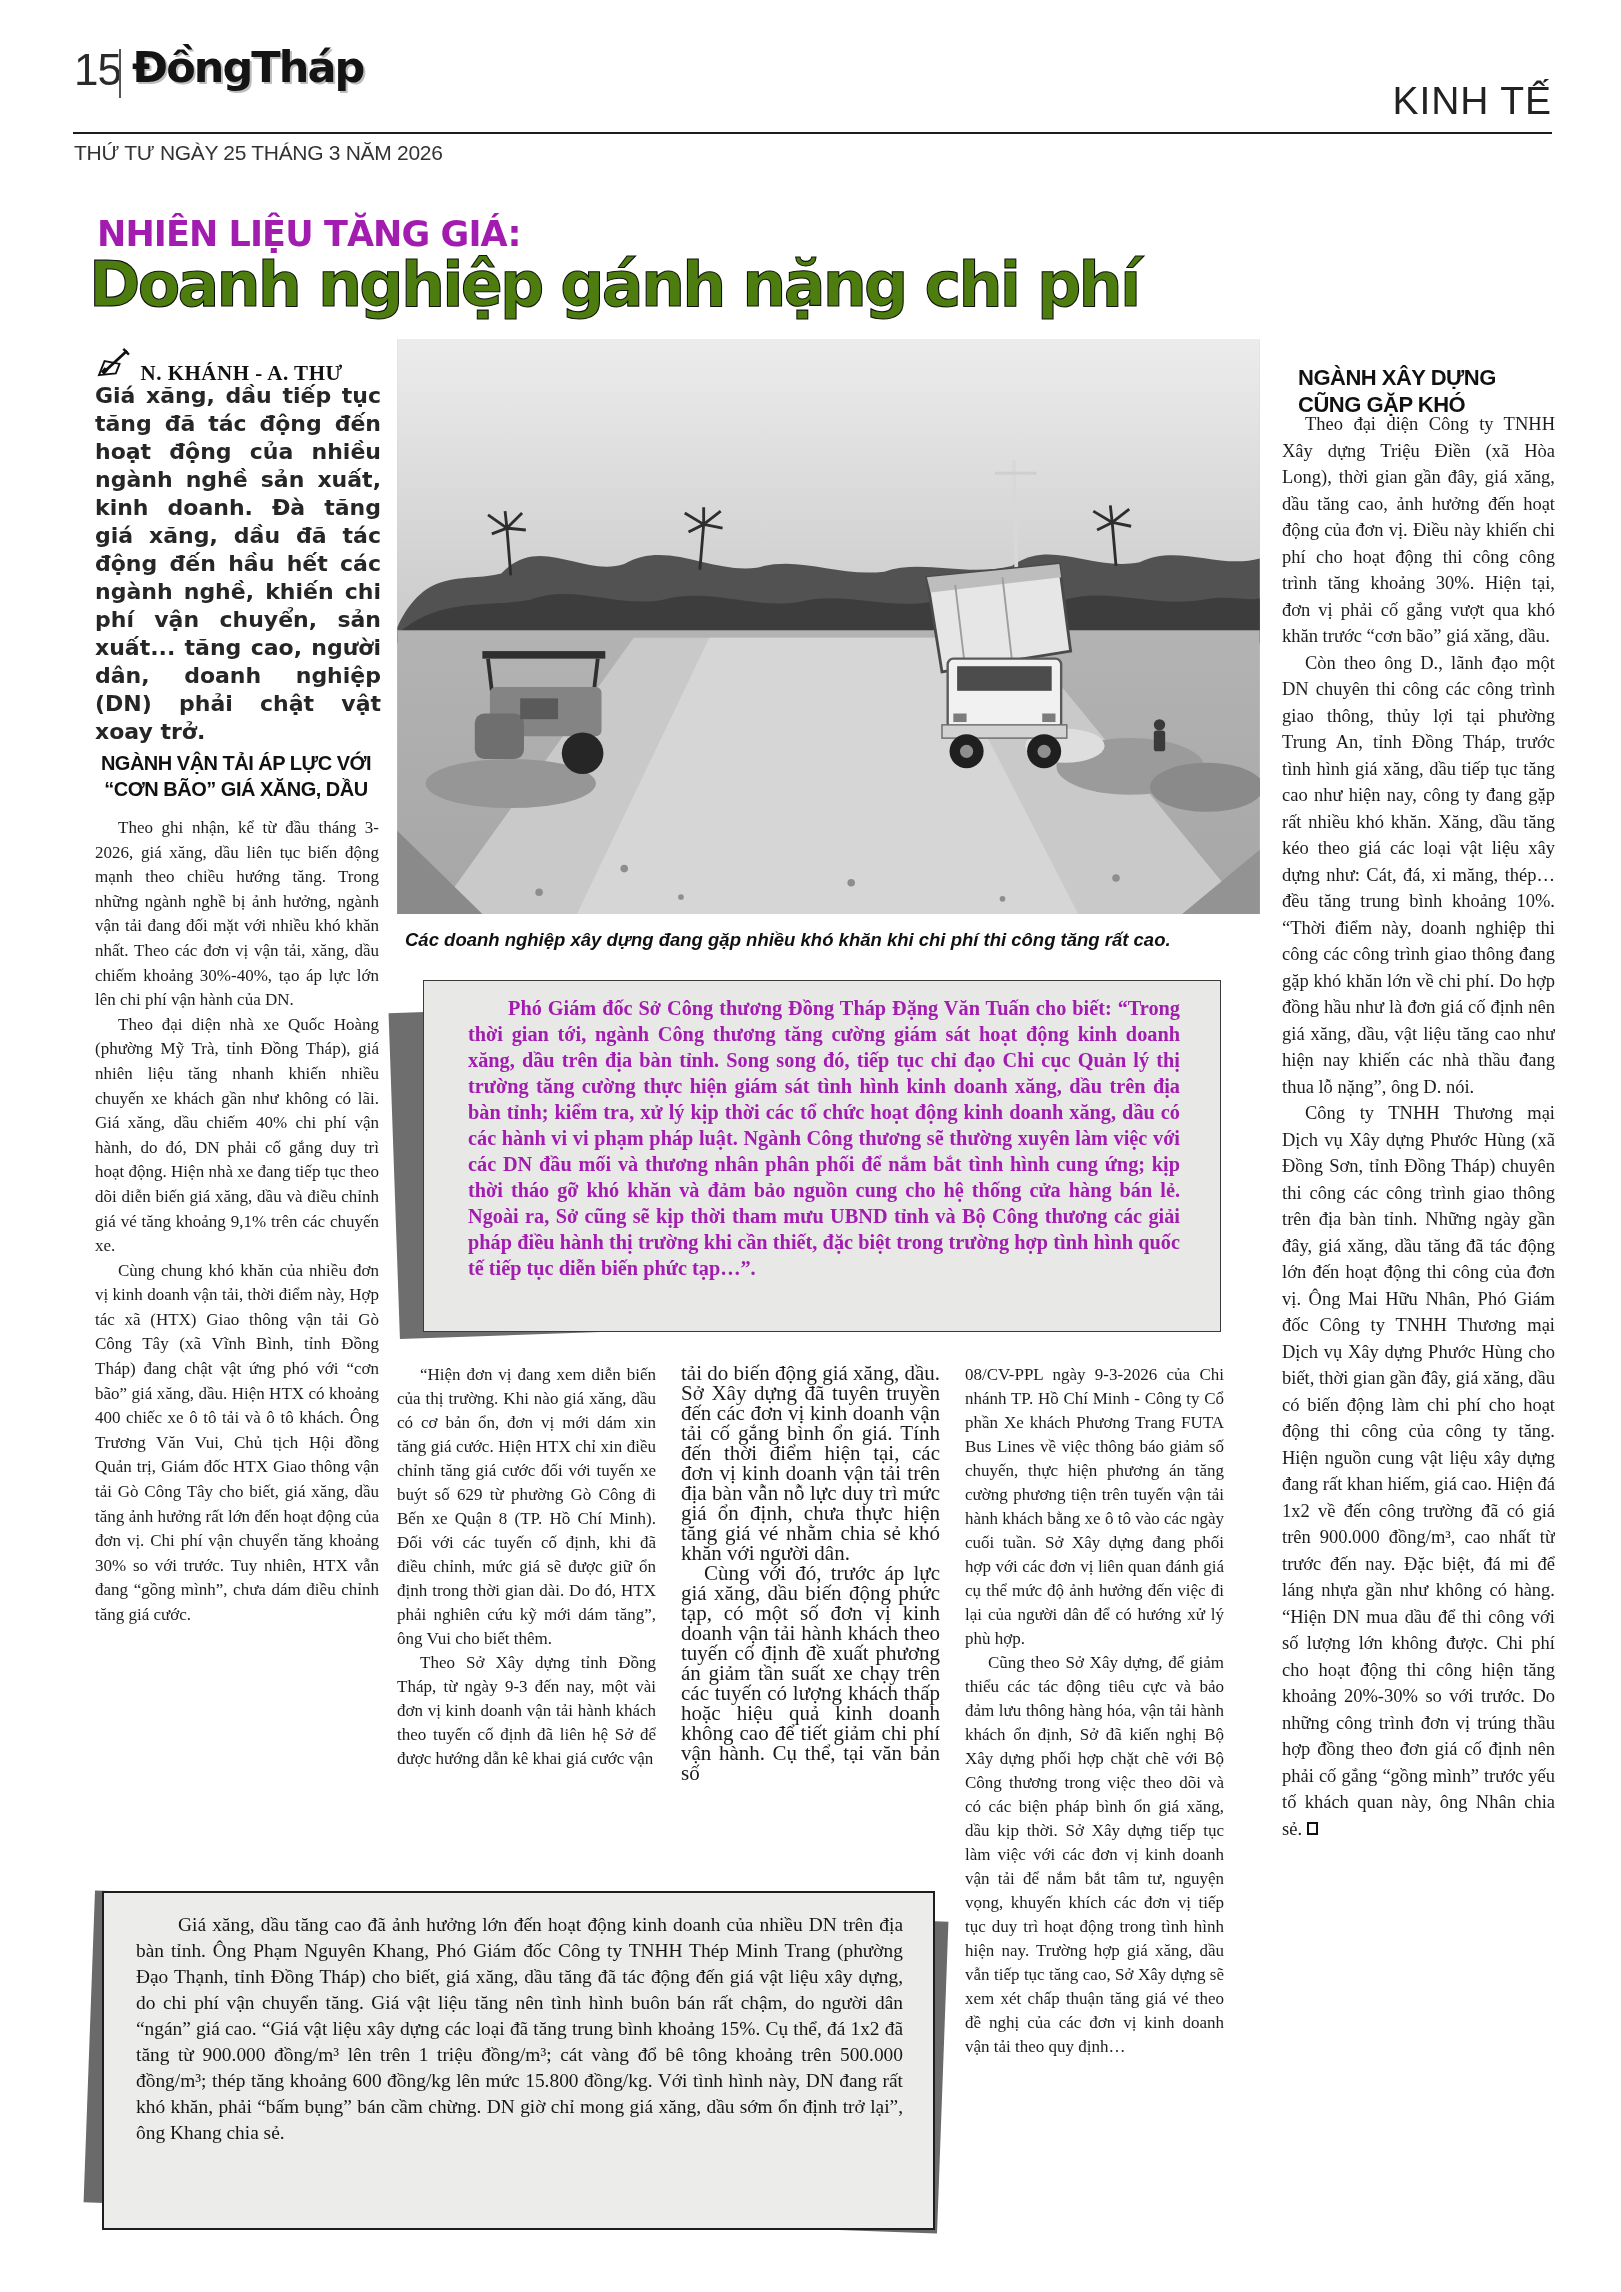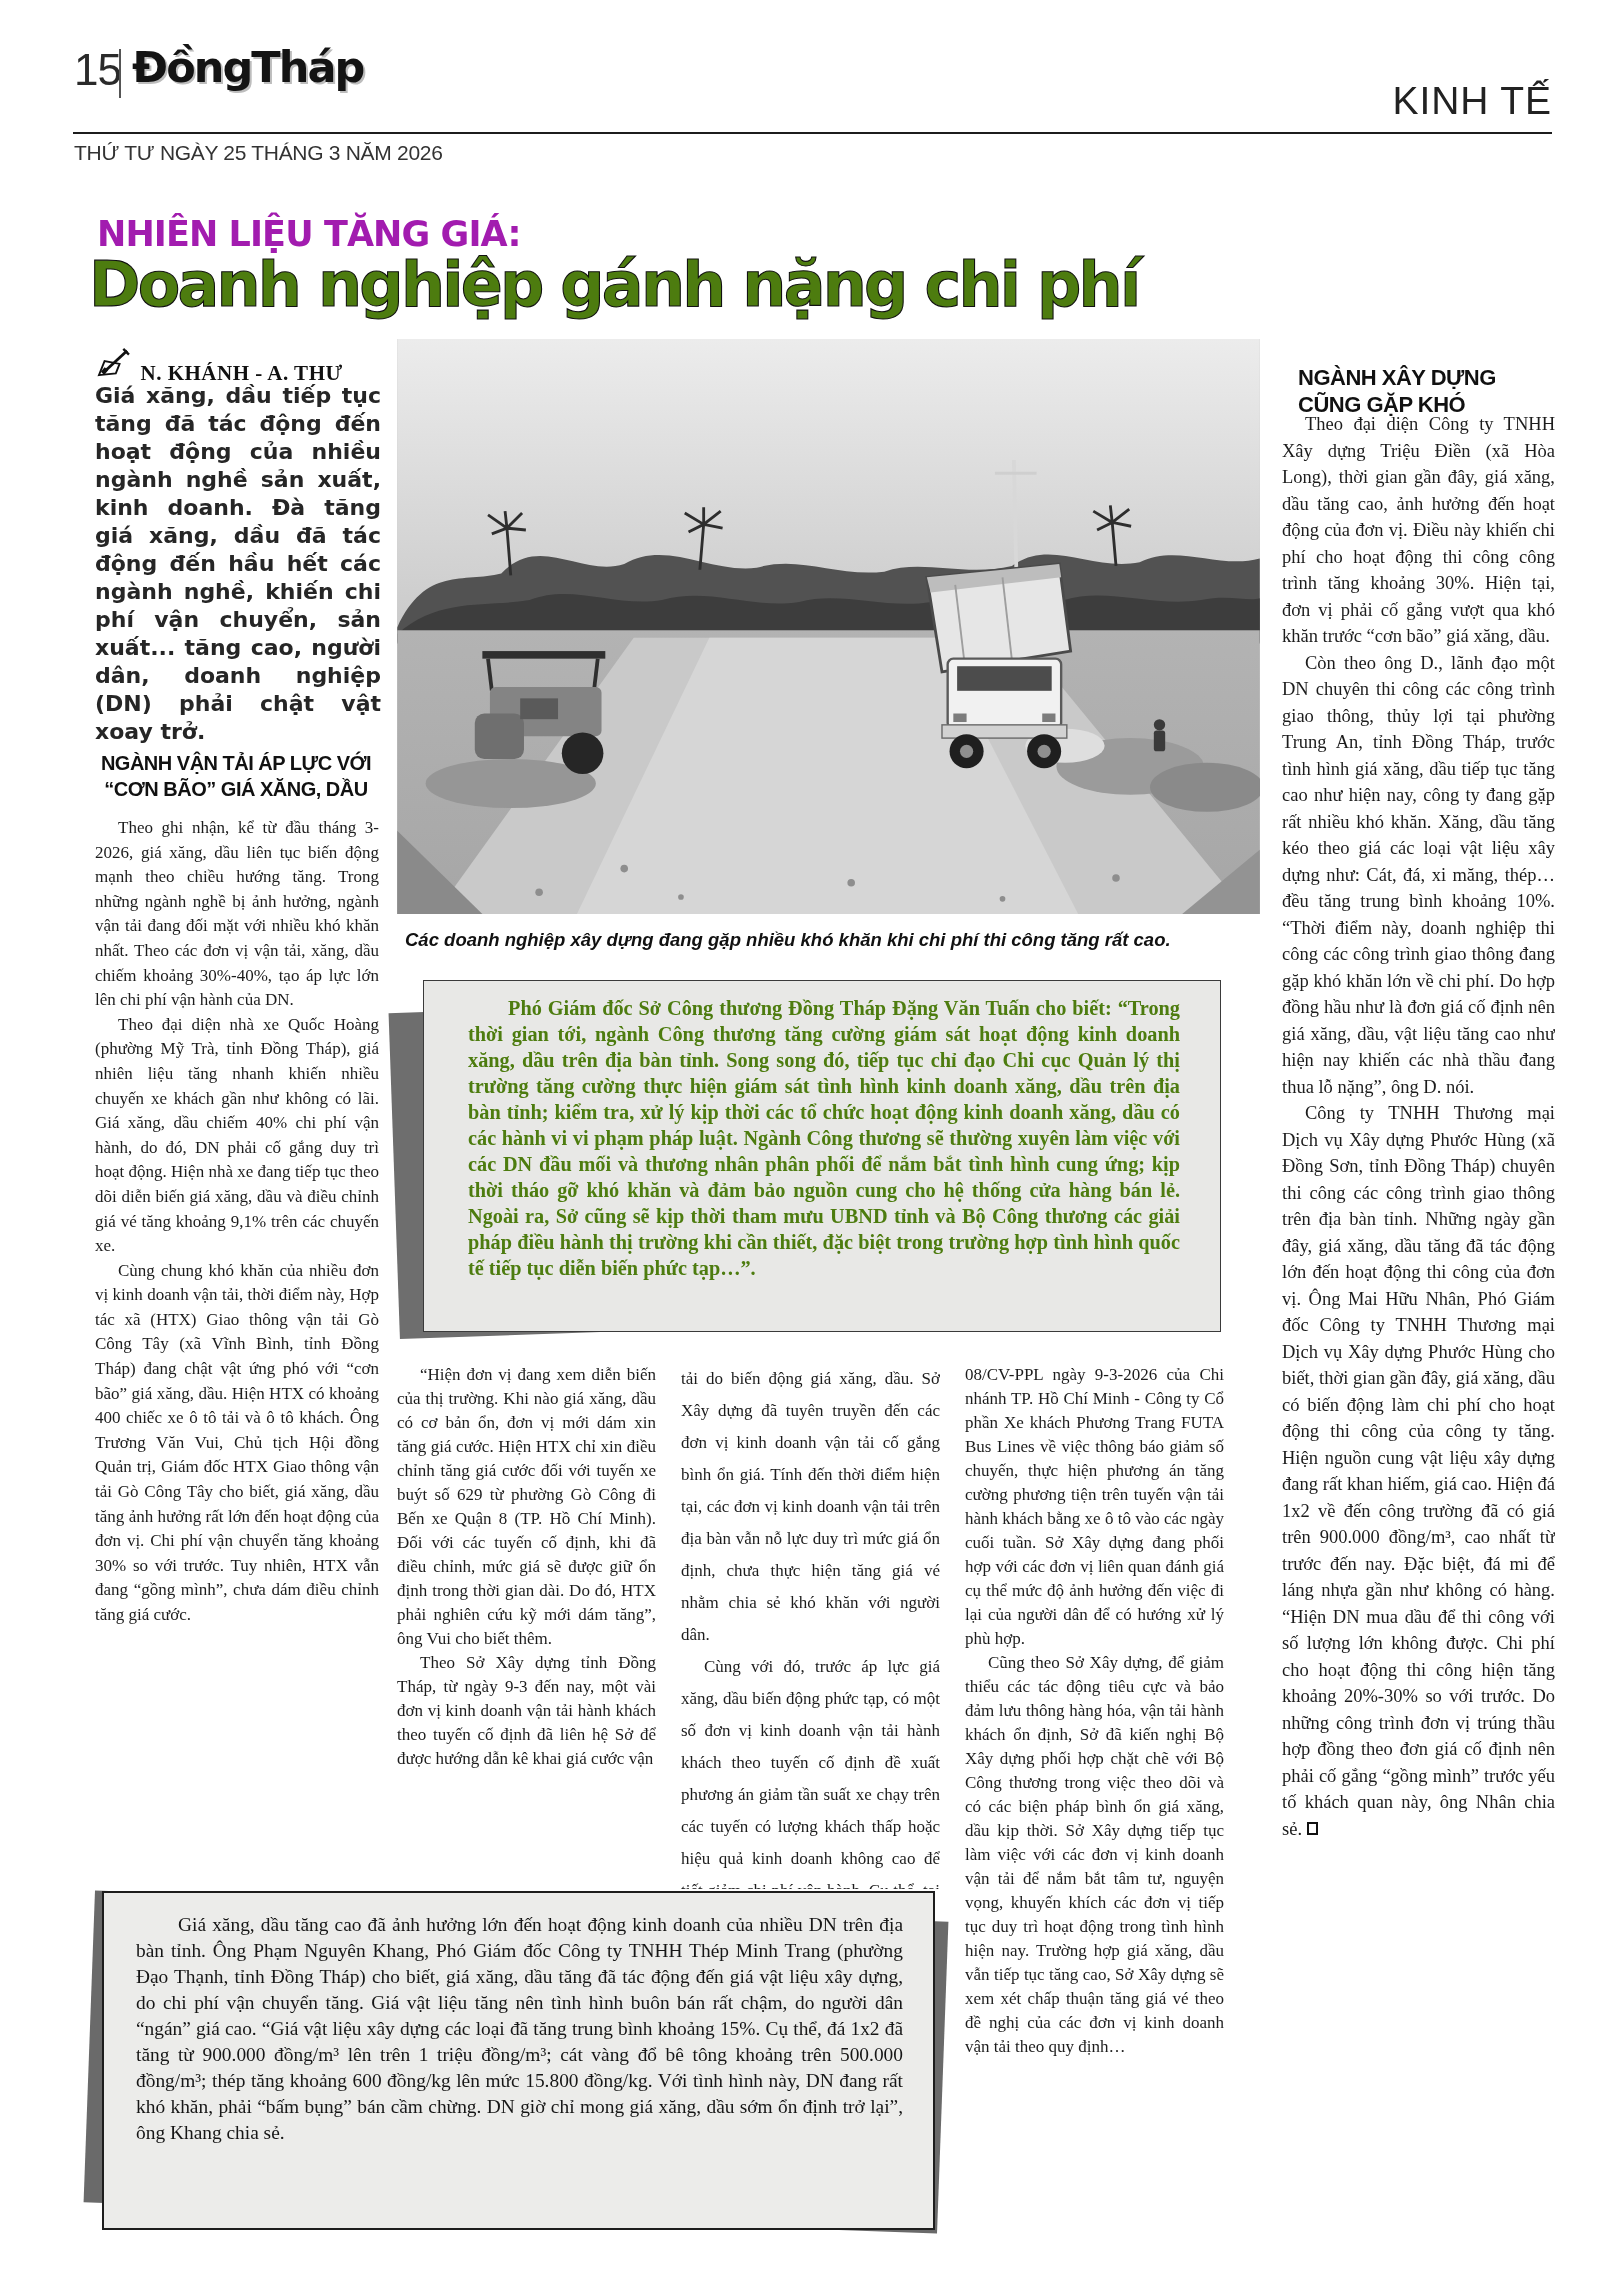--- a/index.html
+++ b/index.html
@@ -49,39 +49,39 @@
   .col-heading {
     font-family:"Liberation Sans","DejaVu Sans",sans-serif; font-weight:bold;
     font-size:20px; line-height:25.6px; color:#111; letter-spacing:-0.5px;
   }
   .h-transport { position:absolute; left:91px; top:751px; width:290px; text-align:center; }
   .h-construction { position:absolute; left:1298px; top:348px; width:265px; text-align:left; font-size:22px; line-height:27.4px;margin-top:16px; }
   .newscol { position:absolute; text-align:justify; overflow:hidden; }
   .newscol p { text-indent:23px; margin:0; }
   .col1 { left:95px; top:816px; width:284px; height:1069px; font-size:17px; line-height:24.6px; }
   .col2 { left:397px; top:1363px; width:259px; height:526px; font-size:17px; line-height:24px; }
-  .col3 { left:681px; top:1363px; width:259px; height:526px; font-size:17px; line-height:32px; }
+  .col3 { left:681px; top:1363px; width:259px; height:526px; font-size:21px; line-height:20px; }
   .col4 { left:965px; top:1363px; width:259px; height:880px; font-size:17px; line-height:24px; }
   .col5 { left:1282px; top:411px; width:273px; height:1857px; font-size:18.5px; line-height:26.5px; }
   
   .photo { position:absolute; left:397px; top:339px; width:863px; height:575px; background:#cfcfcf; overflow:hidden; }
   .photo svg { display:block; }
   .caption {
     position:absolute; left:405px; top:929px; width:856px;
     font-family:"Liberation Sans","DejaVu Sans",sans-serif; font-size:18.5px; font-weight:bold;
     font-style:italic; color:#111;
   }
   
   .quote-shadow { position:absolute; left:394px; top:999px; width:812px; height:326px; background:#6e6e6e; transform:rotate(-2deg); }
   .quote-box {
     position:absolute; left:423px; top:980px; width:798px; height:352px;
     background:#e8e8e6; border:1.9px solid #3a3a3a; padding:14px 40px 0 44px;
   }
   .quote-box p {
-    font-size:20.3px; font-weight:bold; line-height:26px; text-align:justify; text-indent:40px; color:#4d7c0f;
+    font-size:20.3px; font-weight:bold; line-height:26px; text-align:justify; text-indent:40px; color:#a21caf;
   }
   
   .hl-shadow { position:absolute; left:89px; top:1906px; width:854px; height:312px; background:#6a6a6a; transform:rotate(2.1deg); }
   .hl-box {
     position:absolute; left:102px; top:1891px; width:833px; height:339px;
     background:#ececea; border:2.4px solid #1d1d1d; padding:19px 30px 0 32px;
   }
   .hl-box p { font-size:19.4px; font-weight:normal; line-height:26px; text-align:justify; text-indent:42px; color:#161616; }
   
   .end-mark { display:inline-block; width:11.4px; height:13.2px; border:2.4px solid #111; margin-left:4.7px; vertical-align:-0.9px; }

